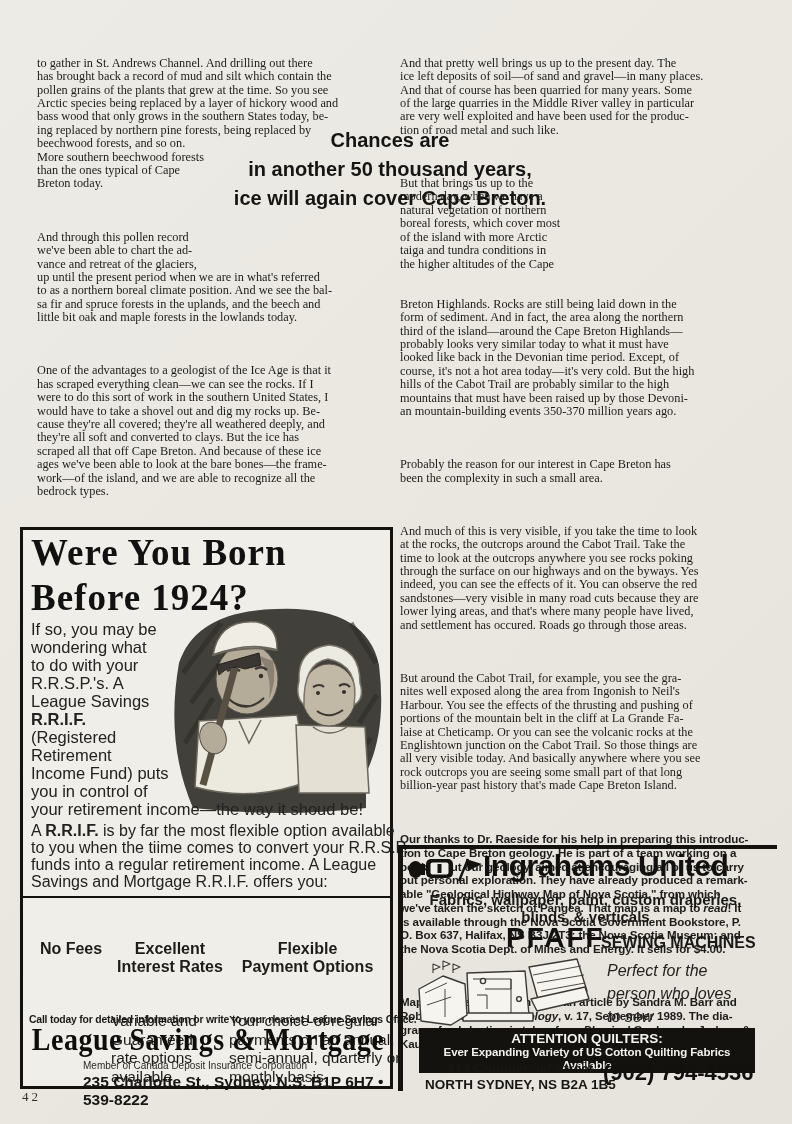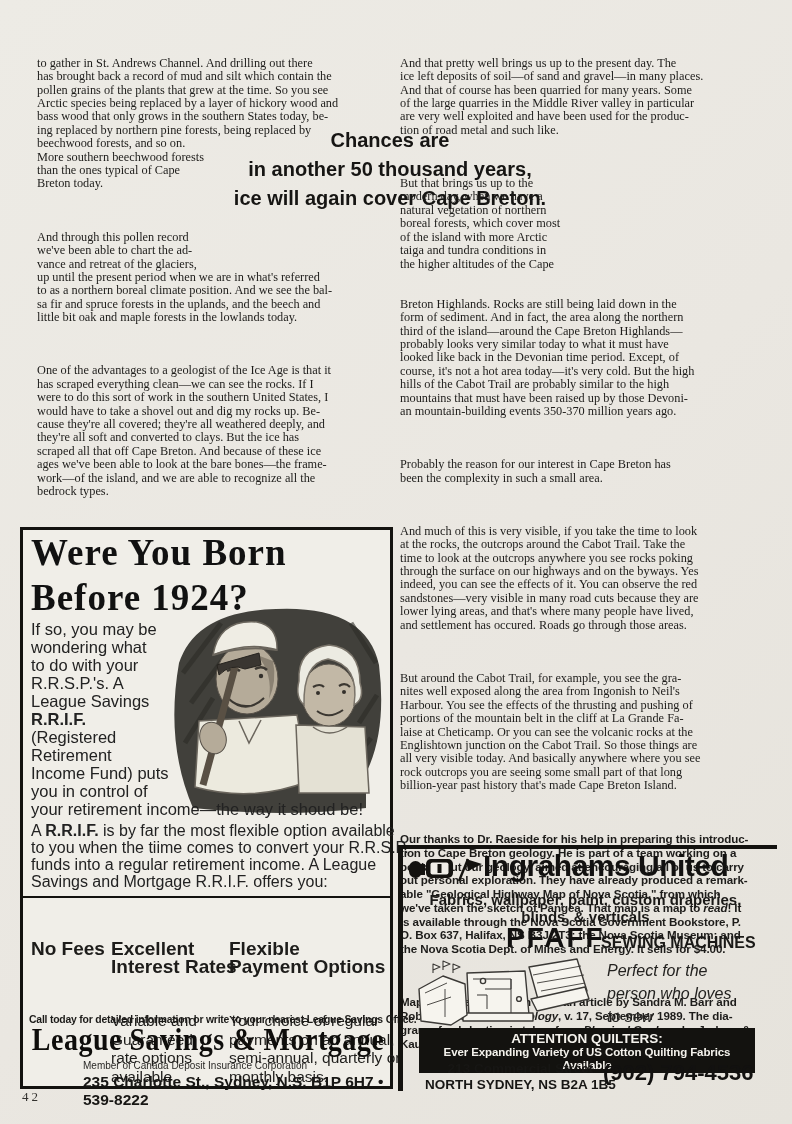--- a/index.html
+++ b/index.html
@@ -34,21 +34,21 @@
     font-family:"Liberation Serif","DejaVu Serif",serif;
     font-weight:bold;font-size:37px;line-height:45px;letter-spacing:1px;white-space:pre;color:#111;
   }
   .league-intro{position:absolute;left:8px;top:90px;font-size:16.5px;line-height:18px;white-space:pre;color:#222;}
   .league-intro-full{position:absolute;left:8px;top:270px;font-size:16.5px;white-space:pre;color:#222;}
   .league-body{position:absolute;left:8px;top:292px;font-size:16px;line-height:17px;white-space:pre;color:#222;}
   .couple-art{position:absolute;right:1px;top:73px;}
   .league-rule{position:absolute;left:0;top:366px;width:100%;height:2px;background:#13120f;}
   .features{position:absolute;left:8px;top:374px;width:355px;display:flex;}
   .feature{white-space:pre;}
-  .feature .f-title{font-weight:bold;font-size:19px;line-height:18px;}
+  .feature .f-title{font-weight:bold;font-size:16px;line-height:18px;text-align:center;}
   .feature .f-body{font-size:15.5px;line-height:18.5px;}
   .f1{width:80px;} .f2{width:118px;} .f3{width:157px;}
   .call-line{position:absolute;left:6px;top:484px;width:358px;font-size:10.4px;font-weight:bold;letter-spacing:-0.2px;white-space:nowrap;color:#1b1a18;}
   .league-brand{
     position:absolute;left:6px;top:492px;width:358px;text-align:center;
     font-family:"Liberation Serif","DejaVu Serif",serif;
     font-weight:900;font-size:28px;letter-spacing:0.5px;color:#0e0d0b;
     transform:scaleY(1.12);transform-origin:top;
   }
   .member-line{position:absolute;left:60px;top:530px;font-size:10px;color:#2a2927;}

